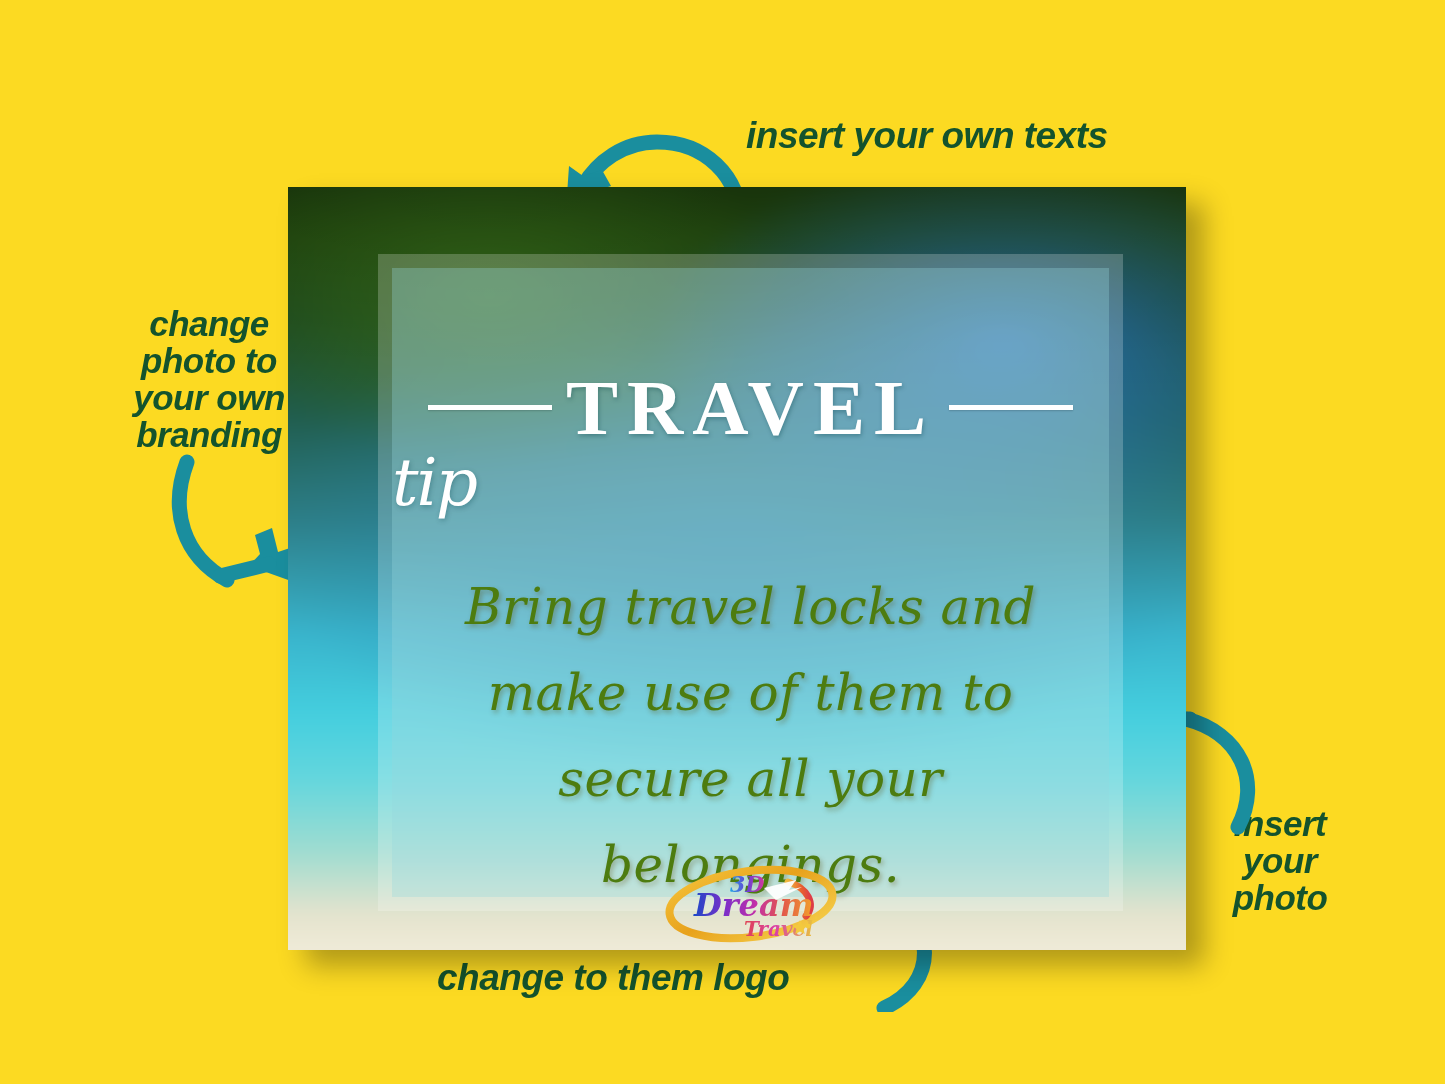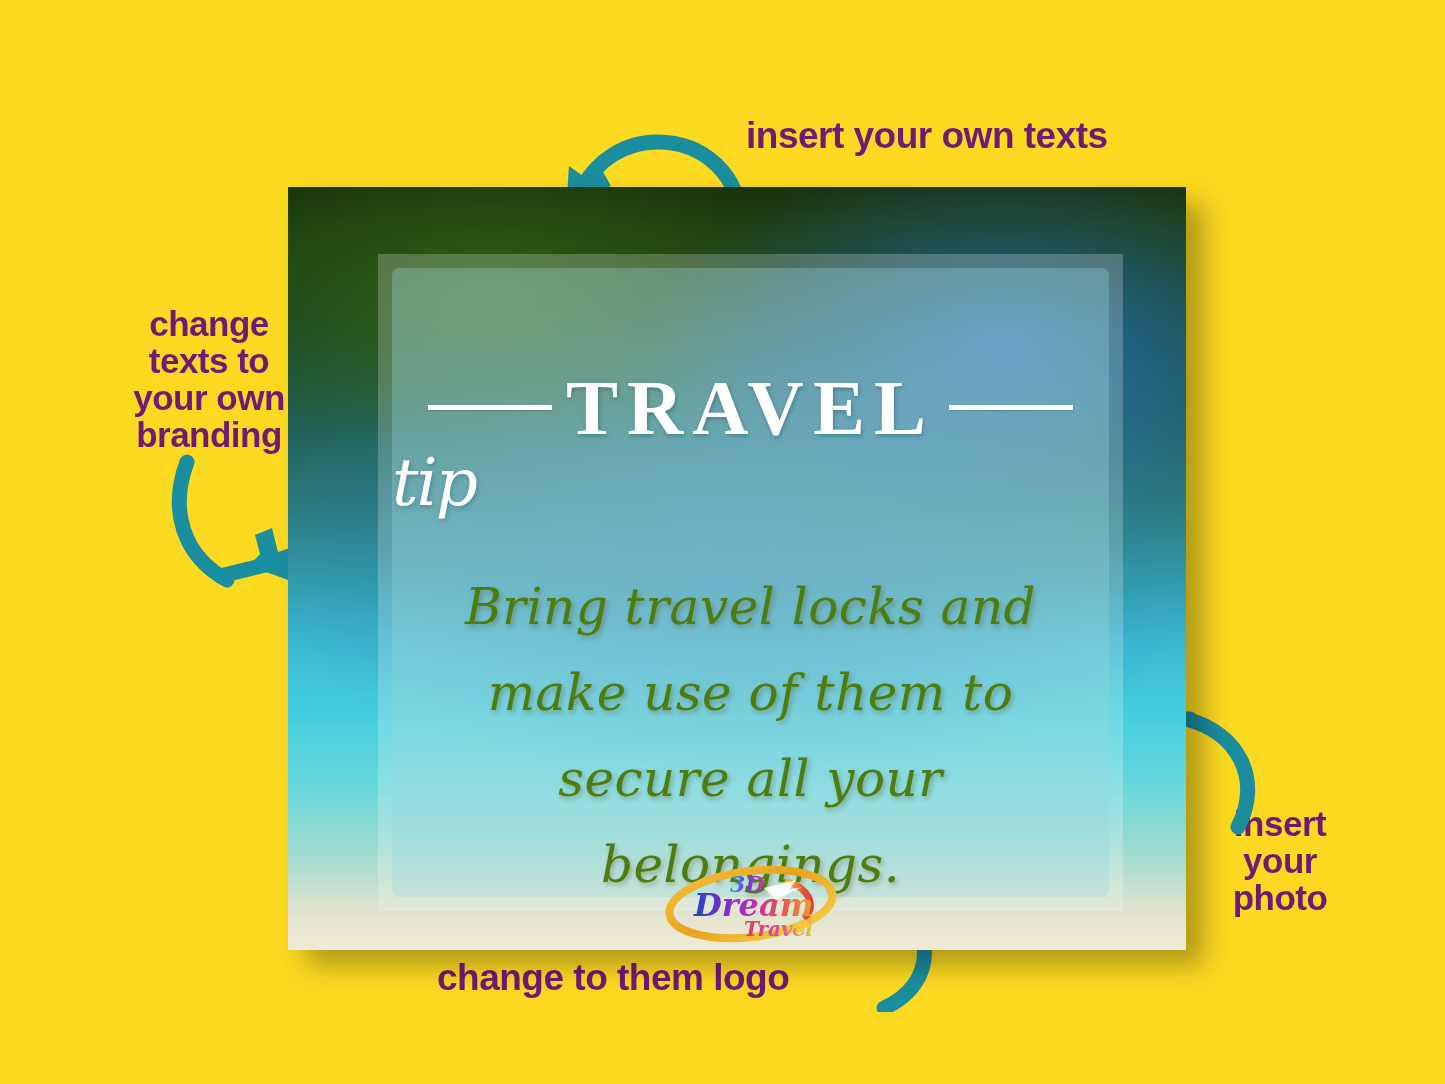--- a/index.html
+++ b/index.html
@@ -6,23 +6,23 @@
   body{
     width:1445px;height:1084px;overflow:hidden;position:relative;
     background:#FCDA22;
     font-family:"Liberation Sans",sans-serif;
   }
   .stage{position:absolute;inset:0;}
 
   
   .anno{
     position:absolute;
-    color:#701a75;
+    color:#14532d;
     font-family:"Liberation Sans",sans-serif;
-    font-weight:bold;
+    font-weight:bold;font-style:italic;
     line-height:1.06;
     letter-spacing:-0.5px;
     white-space:pre-line;
   }
   #anno-top{left:746px;top:116px;font-size:37px;}
   #anno-left{left:78px;top:305px;font-size:35px;text-align:center;width:262px;}
   #anno-right{left:1205px;top:805px;font-size:35px;text-align:center;width:150px;}
   #anno-bottom{left:437px;top:958px;font-size:37px;}
 
   
@@ -60,21 +60,20 @@
   }
 
   
   .panel-outer{
     position:absolute;left:90px;top:67px;width:745px;height:657px;
     background:rgba(255,255,255,.22);
   }
   .panel-inner{
     position:absolute;left:14px;top:14px;right:14px;bottom:14px;
     background:rgba(150,215,220,.32);
-    border-radius:7px;
   }
 
   .tit-wrap{
     position:absolute;left:0;right:0;top:104px;
     display:flex;align-items:center;justify-content:center;gap:0px;
   }
   .rule{height:5px;background:#fff;flex:0 0 auto;width:124px;box-shadow:0 1px 2px rgba(0,0,0,.18);}
   .title{
     color:#fff;
     font-family:"Liberation Serif",serif;
@@ -113,21 +112,21 @@
   }
 </style>
 </head>
 <body>
 
 <div class="stage">
 
   <div class="anno" id="anno-top">insert your own texts</div>
 
   <div class="anno" id="anno-left">change
-texts to
+photo to
 your own
 branding</div>
 
   <div class="anno" id="anno-right">insert
 your
 photo</div>
 
   <div class="anno" id="anno-bottom">change to them logo</div>
 
   <svg class="arrow" id="arrow-top" width="200" height="115" viewBox="0 0 200 115">

